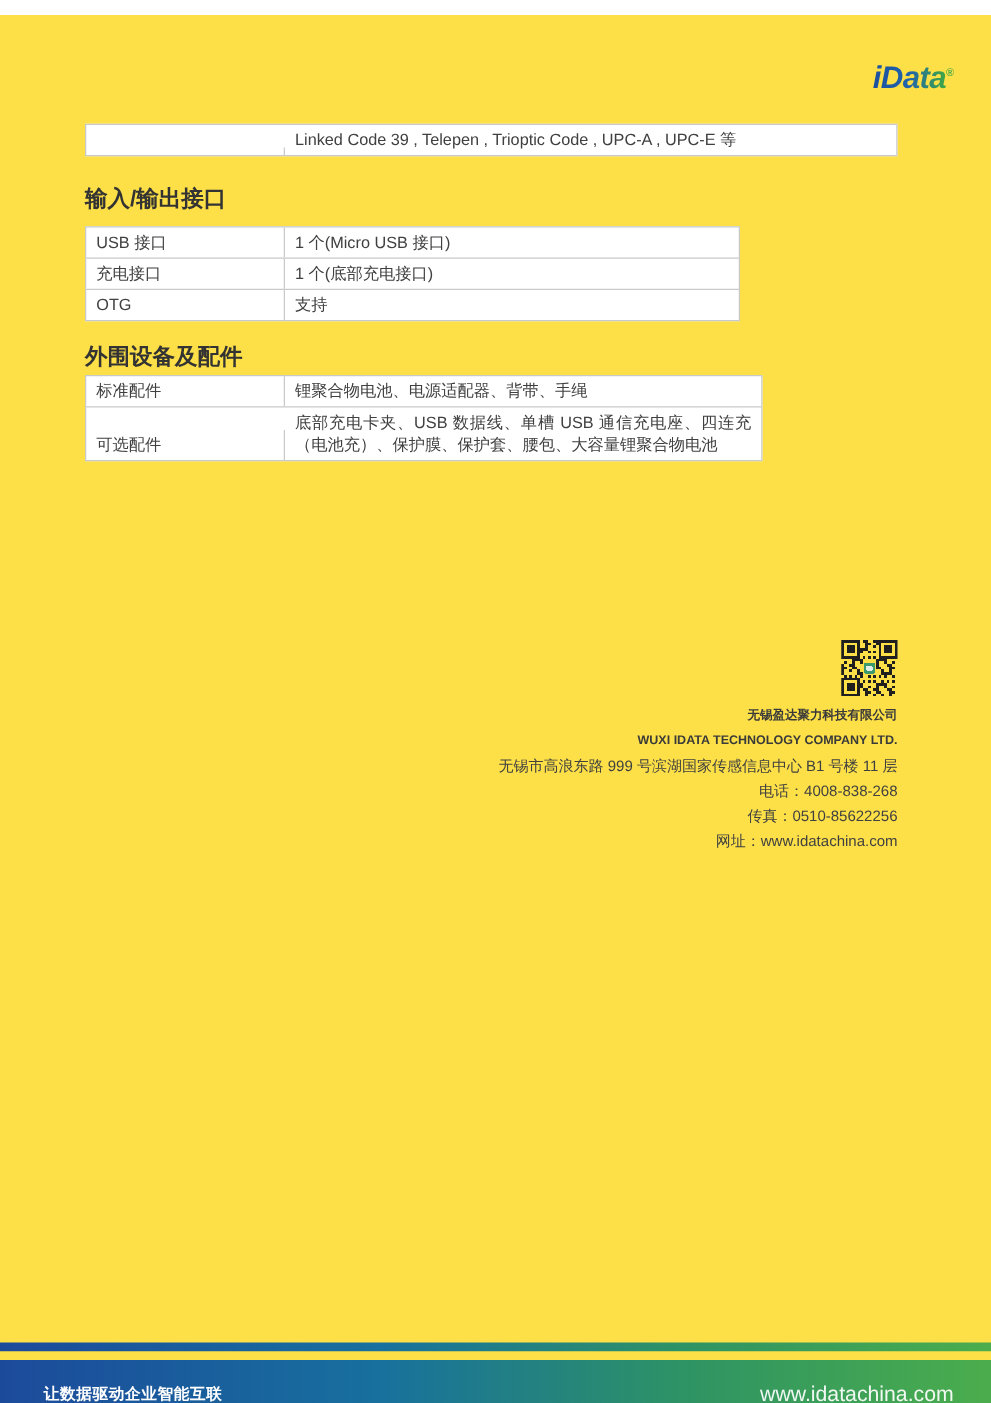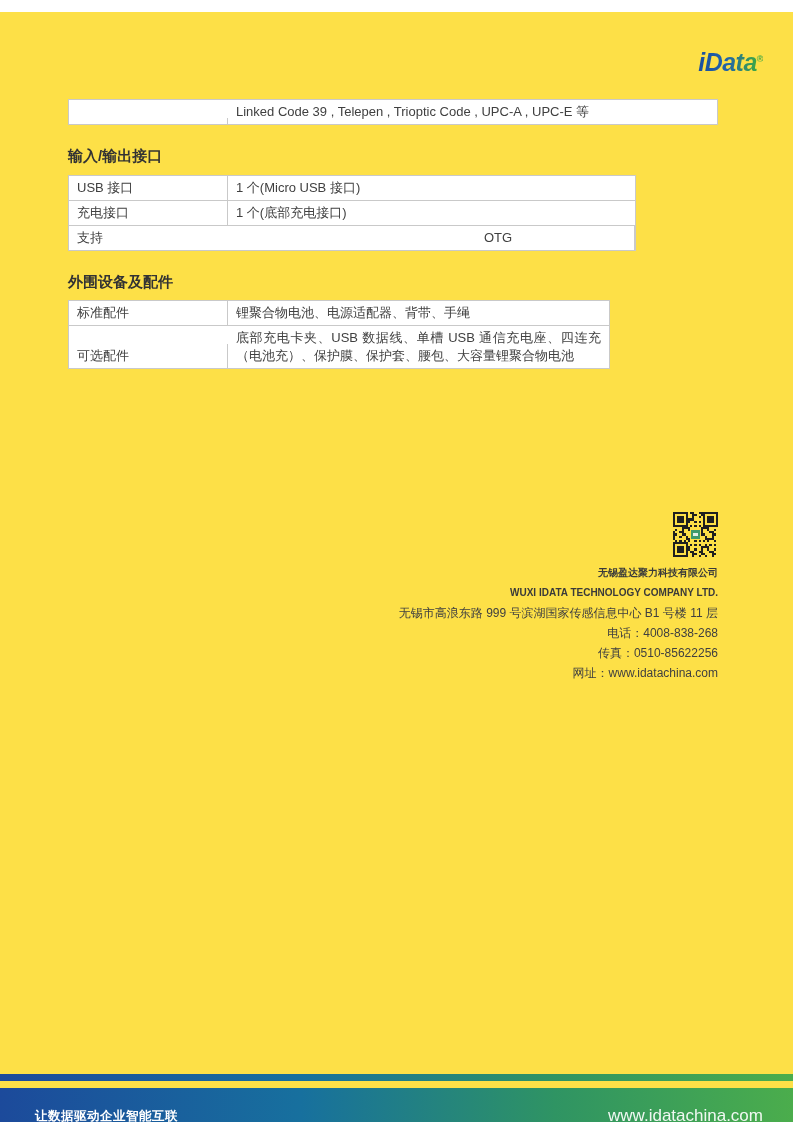--- a/index.html
+++ b/index.html
@@ -9,31 +9,31 @@
   
   .logo{position:absolute;top:36px;right:30px;font-style:italic;font-weight:bold;
         font-size:25px;letter-spacing:-0.5px;
         background:linear-gradient(90deg,#1b4f9e 0%,#2163ab 45%,#3fa744 90%);
         -webkit-background-clip:text;background-clip:text;color:transparent;}
   .logo sup{font-size:9px;font-style:normal;vertical-align:super;}
 
   
   .tbl{position:absolute;left:68px;border:1px solid #c9c9c9;font-size:13px;background:#fff;box-sizing:border-box;}
   .t1{top:87px;width:650px;}
-  .t2{top:163px;width:568px;}
+  .t2{top:169px;width:524px;}
   .t3{top:288px;width:542px;}
   .row{display:flex;align-items:flex-end;}
   .row + .row{border-top:1px solid #c9c9c9;}
   .cell{padding:3px 8px;line-height:18px;box-sizing:border-box;}
   .cell.label{width:159px;flex:none;border-right:1px solid #c9c9c9;}
   .cell.value{flex:1;}
   .cell.justify{text-align:justify;}
 
   
-  .h{position:absolute;left:68px;margin:0;font-size:15px;font-weight:bold;color:#333333;}
+  .h{position:absolute;left:68px;margin:0;font-size:18px;font-weight:bold;color:#333333;}
   .io-h{top:135px;}
   .acc-h{top:261px;}
 
   
   .qr{position:absolute;left:673px;top:500px;width:45px;height:45px;}
   .qr svg{width:100%;height:100%;display:block;}
 
   
   .contact{position:absolute;right:75px;top:551px;text-align:right;line-height:20px;
            font-size:12px;color:#404040;white-space:nowrap;}
@@ -68,22 +68,22 @@
   <div class="tbl t2">
     <div class="row">
       <div class="cell label">USB 接口</div>
       <div class="cell value">1 个(Micro USB 接口)</div>
     </div>
     <div class="row">
       <div class="cell label">充电接口</div>
       <div class="cell value">1 个(底部充电接口)</div>
     </div>
     <div class="row">
+      <div class="cell label">OTG</div>
       <div class="cell value">支持</div>
-      <div class="cell label">OTG</div>
     </div>
   </div>
 
   <h2 class="h acc-h">外围设备及配件</h2>
 
   <div class="tbl t3">
     <div class="row">
       <div class="cell label">标准配件</div>
       <div class="cell value">锂聚合物电池、电源适配器、背带、手绳</div>
     </div>

